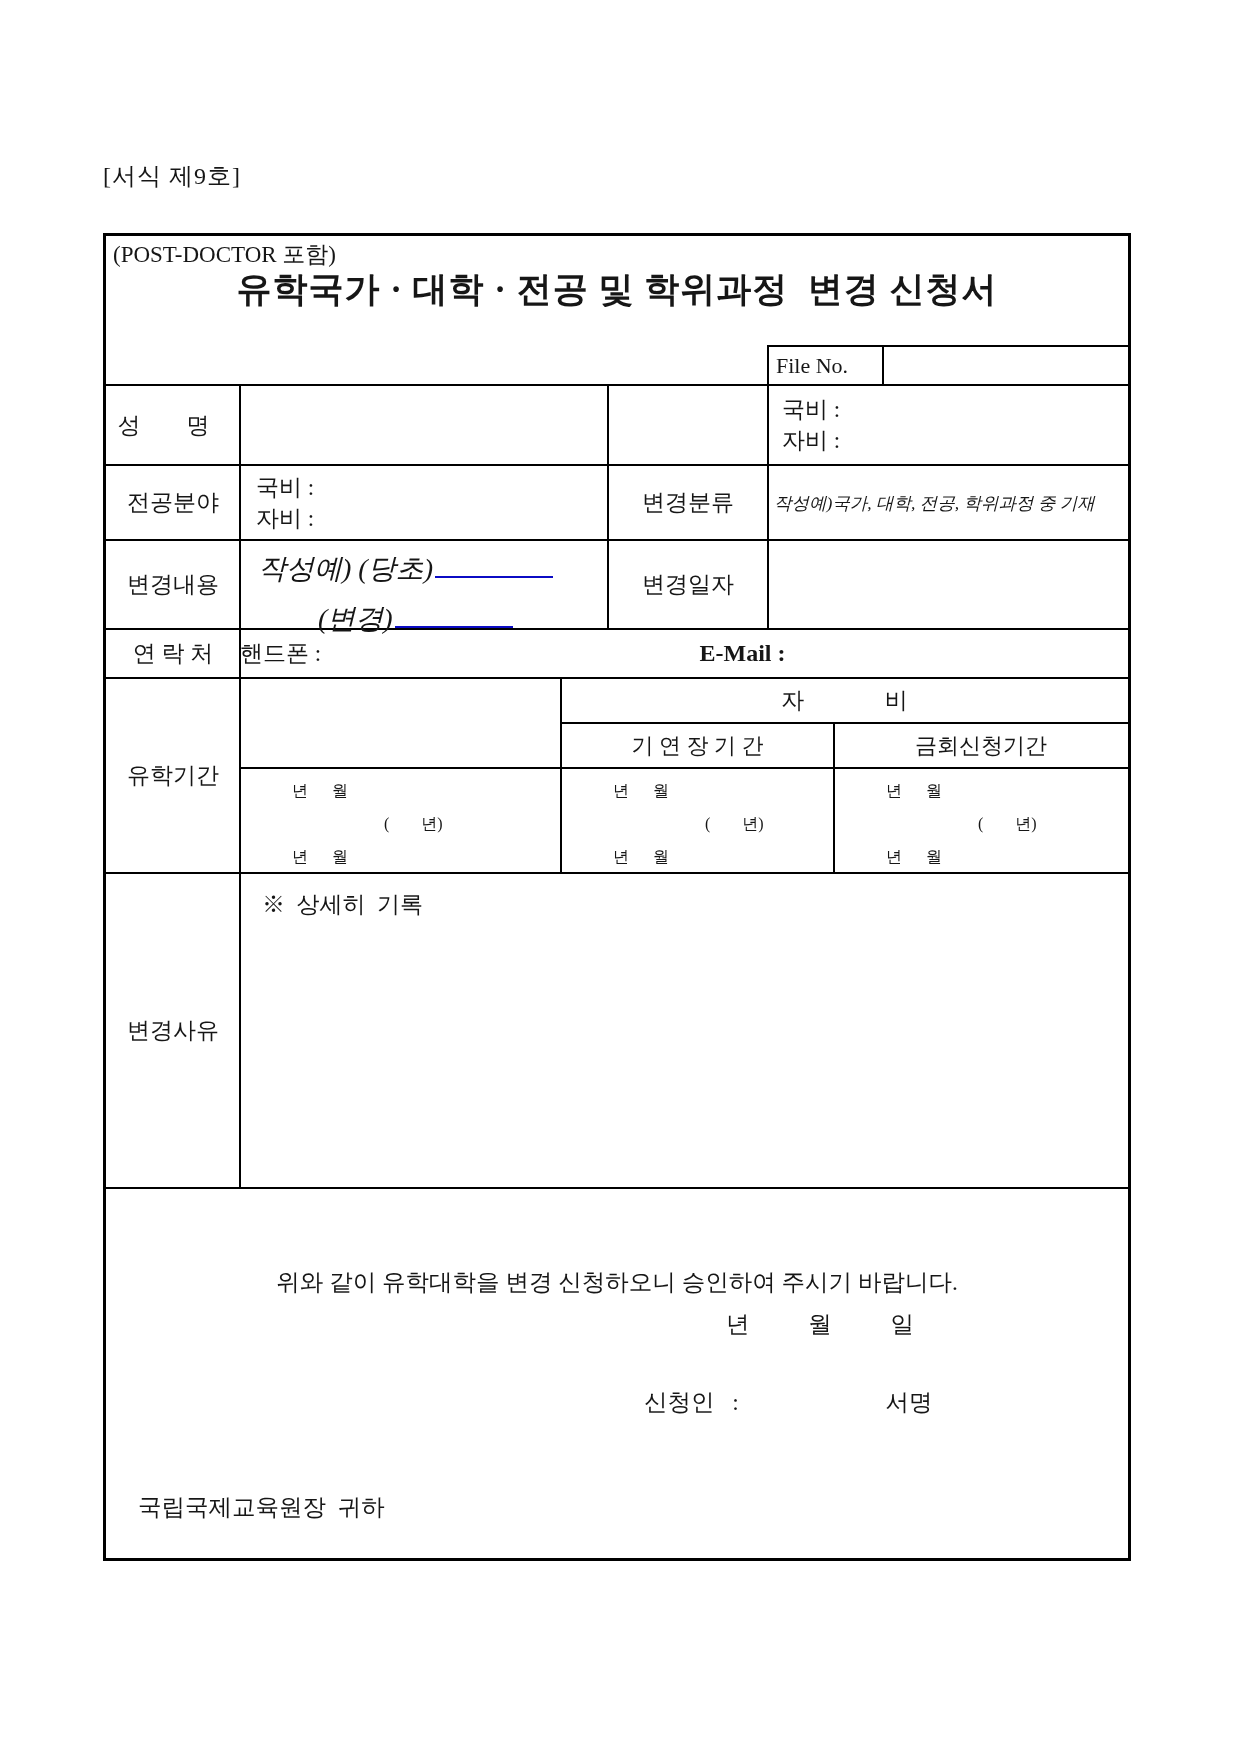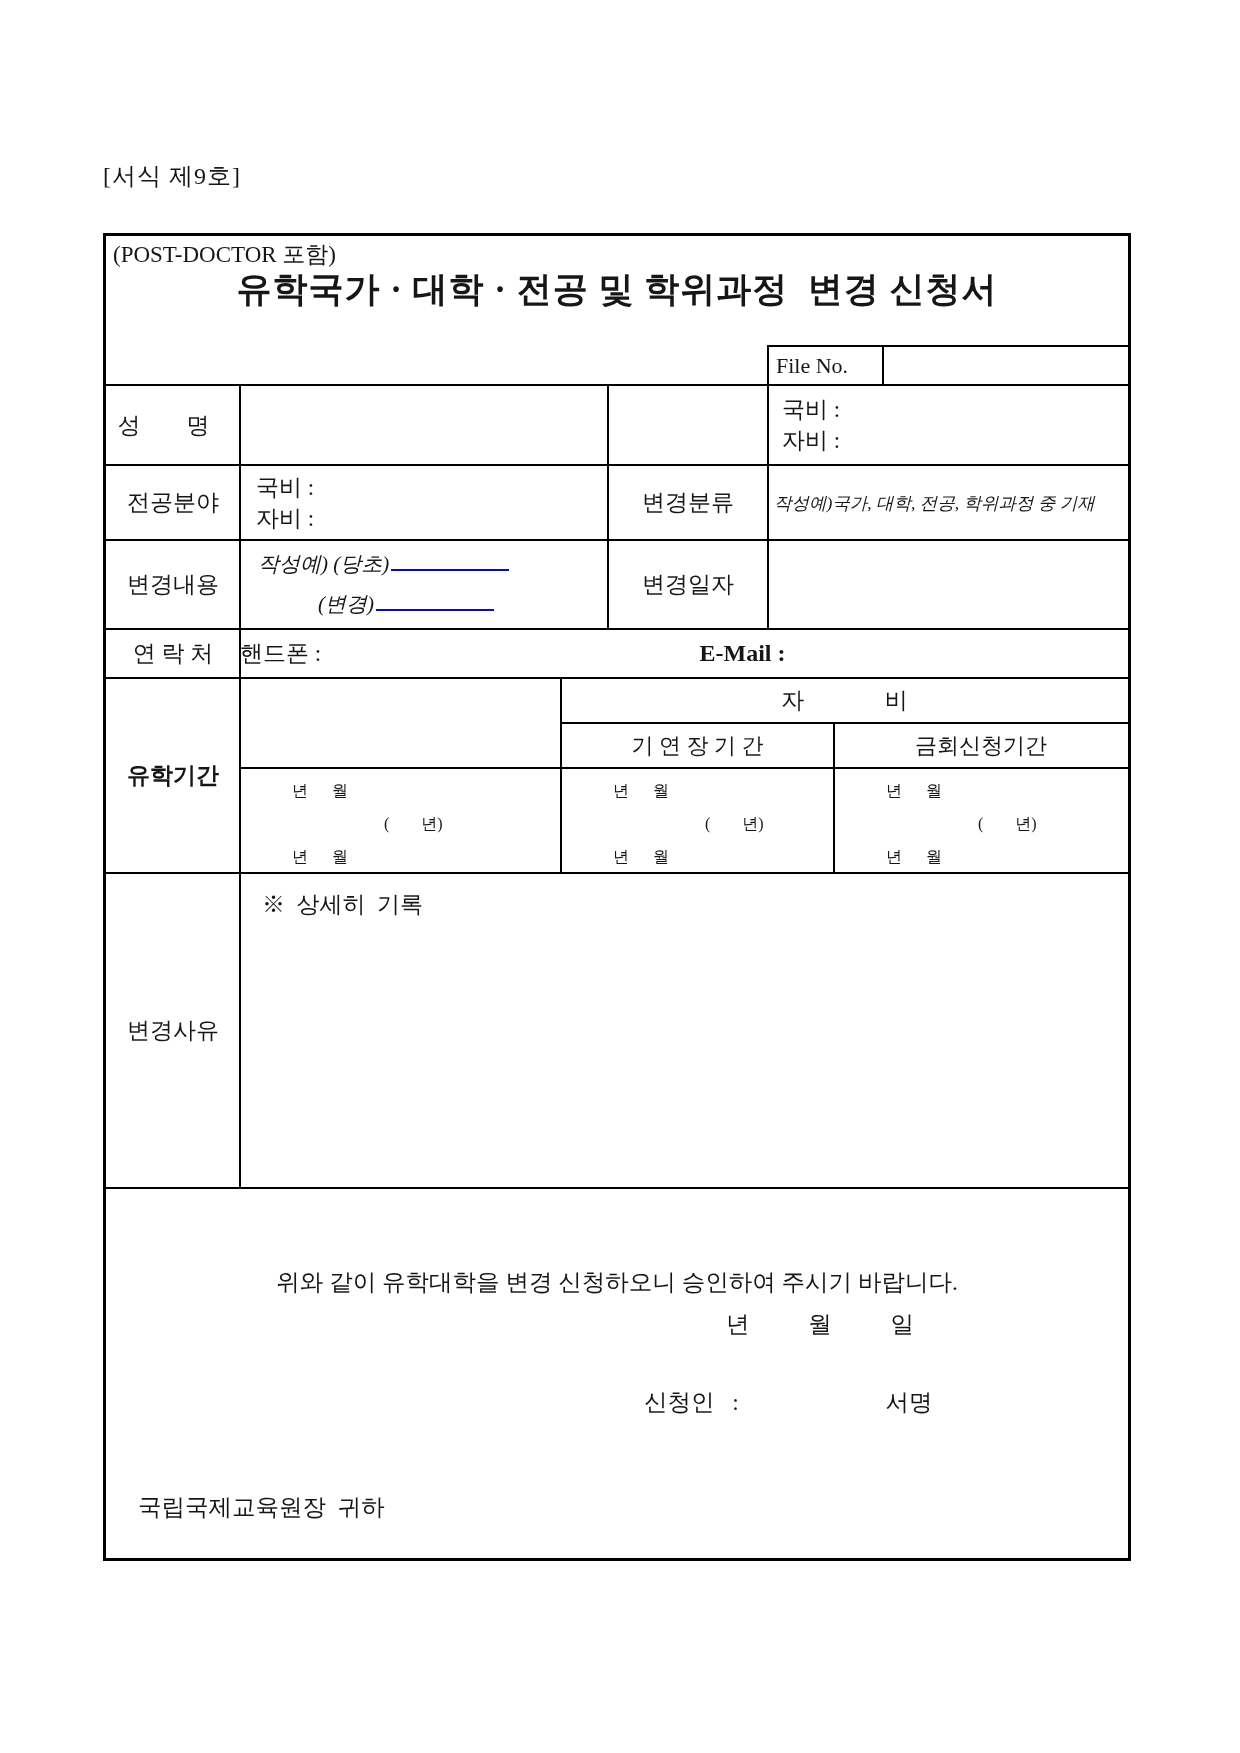--- a/index.html
+++ b/index.html
@@ -92,38 +92,38 @@
 
     <div class="cell center" style="left:0;top:229px;width:134px;height:75px;">전공분야</div>
     <div class="cell two-line" style="left:134px;top:229px;width:368px;height:75px;padding-left:16px;">
       <span class="pre">국비 :</span>
       <span class="pre">자비 :</span>
     </div>
     <div class="cell center" style="left:502px;top:229px;width:160px;height:75px;">변경분류</div>
     <div class="cell vcenter small-note" style="left:662px;top:229px;width:360px;height:75px;padding-left:6px;">작성예)국가, 대학, 전공, 학위과정 중 기재</div>
 
     <div class="cell center" style="left:0;top:304px;width:134px;height:89px;">변경내용</div>
-    <div class="cell" style="left:134px;top:304px;width:396px;height:89px;padding:10px 0 0 18px;font-size:21px;">
+    <div class="cell" style="left:134px;top:304px;width:396px;height:89px;padding:10px 0 0 18px;font-size:28px;">
       <div>
         <span class="italic">작성예) (당초)</span><span class="blue-underline"></span>
       </div>
       <div style="padding-left:60px;margin-top:12px;">
         <span class="italic">(변경)</span><span class="blue-underline"></span>
       </div>
     </div>
     <div class="cell center" style="left:502px;top:304px;width:160px;height:89px;">변경일자</div>
     <div class="cell" style="left:662px;top:304px;width:360px;height:89px;"></div>
 
     <div class="cell center pre" style="left:0;top:393px;width:134px;height:49px;">연 락 처</div>
     <div class="cell vcenter" style="left:134px;top:393px;width:1005px;height:49px;">
       <span>핸드폰 :</span>
       <span class="email" style="position:absolute;left:50%;transform:translateX(-50%);">E-Mail :</span>
     </div>
 
-    <div class="cell center" style="left:0;top:442px;width:134px;height:195px;font-weight:bold;">유학기간</div>
+    <div class="cell center" style="left:0;top:442px;width:134px;height:195px;">유학기간</div>
     <div class="cell center pre" style="left:455px;top:487px;width:273px;height:45px;font-size:22px;">기 연 장 기 간</div>
     <div class="cell center pre" style="left:455px;top:442px;width:567px;height:45px;">자              비</div>
     <div class="cell center pre" style="left:728px;top:487px;width:294px;height:45px;font-size:22px;">금회신청기간</div>
 
     <div class="cell period-data" style="left:134px;top:532px;width:321px;height:105px;">
       <div class="pre">년      월</div>
       <div class="pre indent">(        년)</div>
       <div class="pre">년      월</div>
     </div>
     <div class="cell period-data" style="left:455px;top:532px;width:273px;height:105px;">

